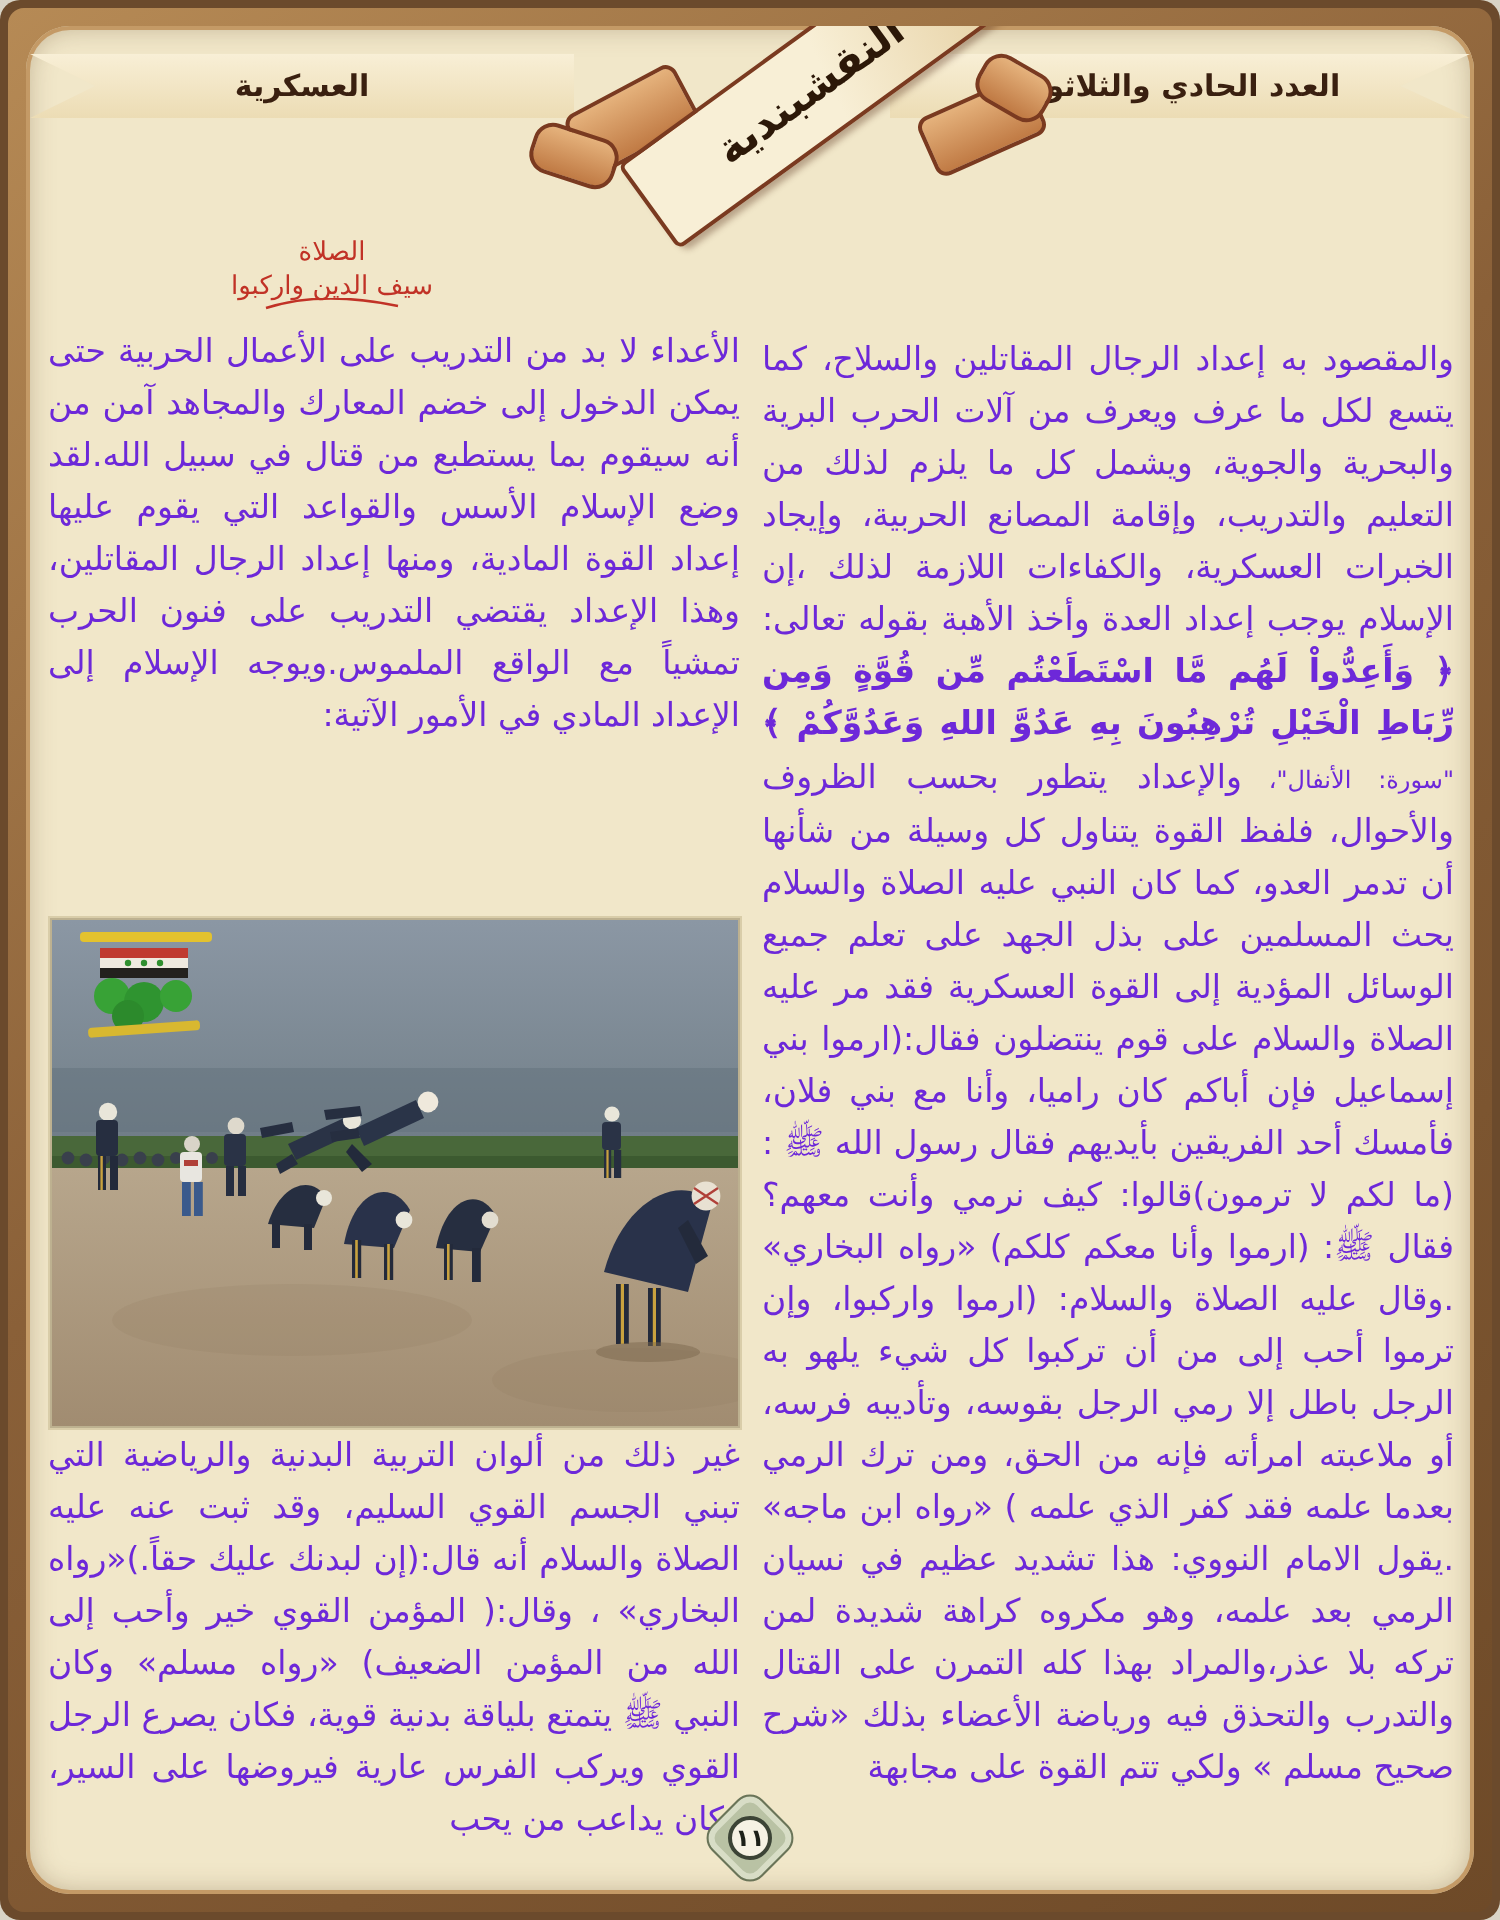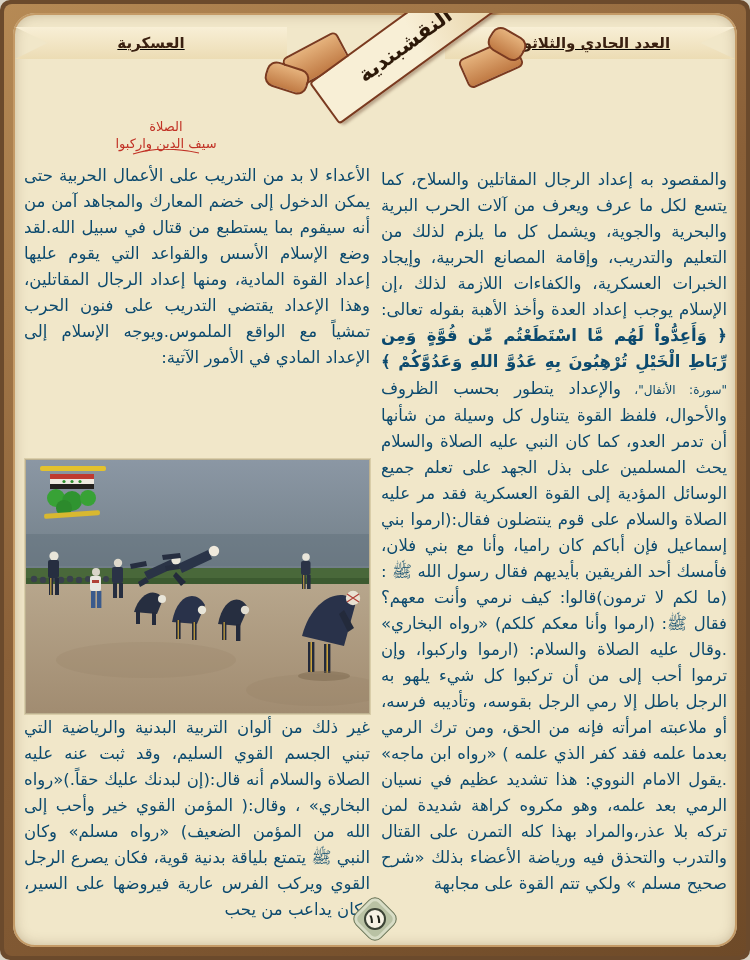--- a/index.html
+++ b/index.html
@@ -8,21 +8,21 @@
   .frame-bevel{position:absolute;inset:4px;border-radius:8px;
         background:linear-gradient(145deg,#b68a55 0%,#8a6038 45%,#6e4a28 100%);}
   .page-inner{position:absolute;inset:13px;background:#f1e7c9;border-radius:22px;
         box-shadow:inset 0 0 0 2px #c49a66, inset 0 0 14px rgba(90,60,30,.35);overflow:hidden;}
 
   
   .banner{position:absolute;top:0;left:0;right:0;height:96px;}
   .band{position:absolute;height:32px;background:linear-gradient(#f8efd6,#ecdcb4);
         display:flex;align-items:center;justify-content:center;
         filter:drop-shadow(1px 0 0 #7a3a20) drop-shadow(-1px 0 0 #7a3a20)
-               drop-shadow(0 1px 0 #7a3a20) drop-shadow(0 -1px 0 #7a3a20) drop-shadow(2px 3px 2px rgba(80,40,20,.35));text-decoration:underline;}
+               drop-shadow(0 1px 0 #7a3a20) drop-shadow(0 -1px 0 #7a3a20) drop-shadow(2px 3px 2px rgba(80,40,20,.35));}
   .band-right{top:14px;right:2px;width:290px;clip-path:polygon(0 0,100% 0,88% 50%,100% 100%,0 100%);}
   .band-left{top:14px;left:2px;width:272px;clip-path:polygon(100% 0,0 0,12% 50%,0 100%,100% 100%);}
   .band span{font-weight:bold;font-size:15px;color:#3a2010;padding:0 28px;white-space:nowrap;}
   .knot{position:absolute;background:linear-gradient(#e5b27c,#c07a44);border:2px solid #7a3a20;border-radius:6px;}
   .knot1{left:272px;top:30px;width:58px;height:30px;transform:rotate(-28deg);}
   .knot2{left:252px;top:52px;width:40px;height:22px;transform:rotate(18deg);border-radius:10px;}
   .knot3{left:448px;top:34px;width:56px;height:28px;transform:rotate(-24deg);}
   .knot4{left:475px;top:18px;width:34px;height:22px;transform:rotate(30deg);border-radius:10px;}
   .band-center{position:absolute;left:292px;top:6px;width:196px;height:48px;
         background:linear-gradient(100deg,#f8efd6 55%,#e7d2a6);border:2px solid #7a3a20;border-radius:4px;
@@ -30,21 +30,21 @@
         box-shadow:2px 3px 3px rgba(80,40,20,.35);}
   .band-center span{font-weight:bold;font-size:21px;color:#2c1808;}
 
   
   .article-title{position:absolute;top:66px;left:0;right:0;text-align:center;
         font-size:27px;font-weight:bold;color:#2323d2;text-shadow:0.5px 0.5px 0 #b0342a;}
   .author{position:absolute;top:105px;left:78px;width:150px;text-align:center;color:#c13226;font-size:13px;line-height:17px;}
   .author .flourish{display:block;margin:-3px auto 0;}
 
   
-  .col{position:absolute;width:346px;font-size:16.5px;line-height:26px;color:#0c4a6e;
+  .col{position:absolute;width:346px;font-size:16.5px;line-height:26px;color:#6d28d9;
         text-align:justify;text-align-last:right;direction:rtl;}
   .col-right{top:154px;right:10px;height:768px;}
   .col-left-top{top:150px;left:11px;height:296px;}
   .col-left-bottom{top:702px;left:11px;height:216px;}
   .col p{margin:0;}
   .verse{font-weight:bold;}
   .verse-src{font-size:12px;}
 
   
   .photo{position:absolute;left:12px;top:446px;width:343px;height:253px;border:1px solid #bdb190;

